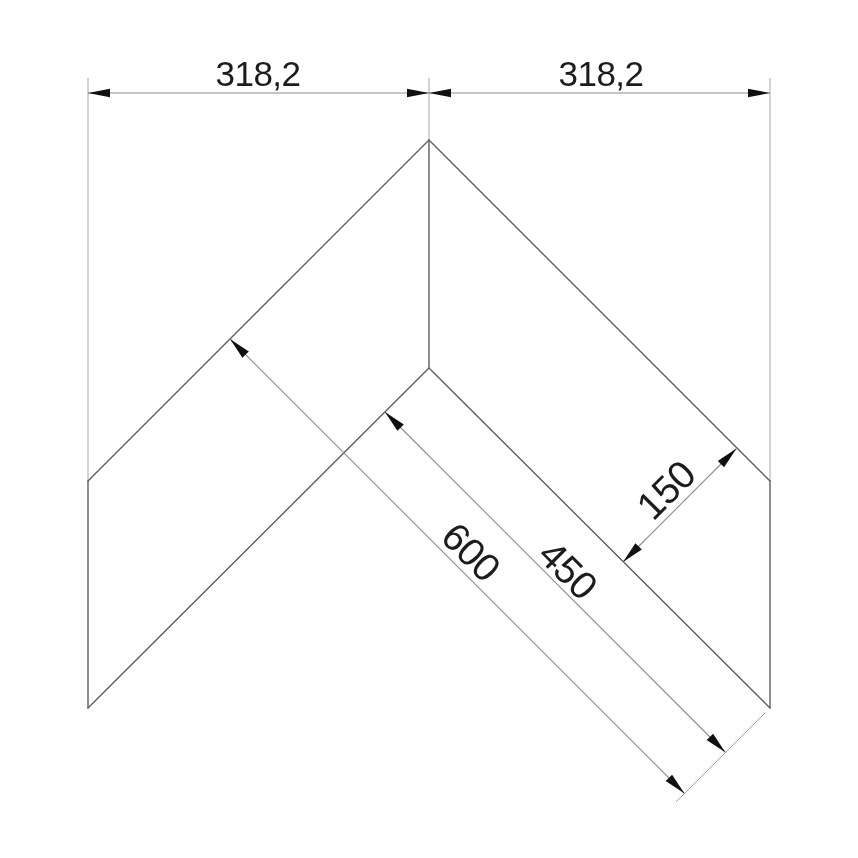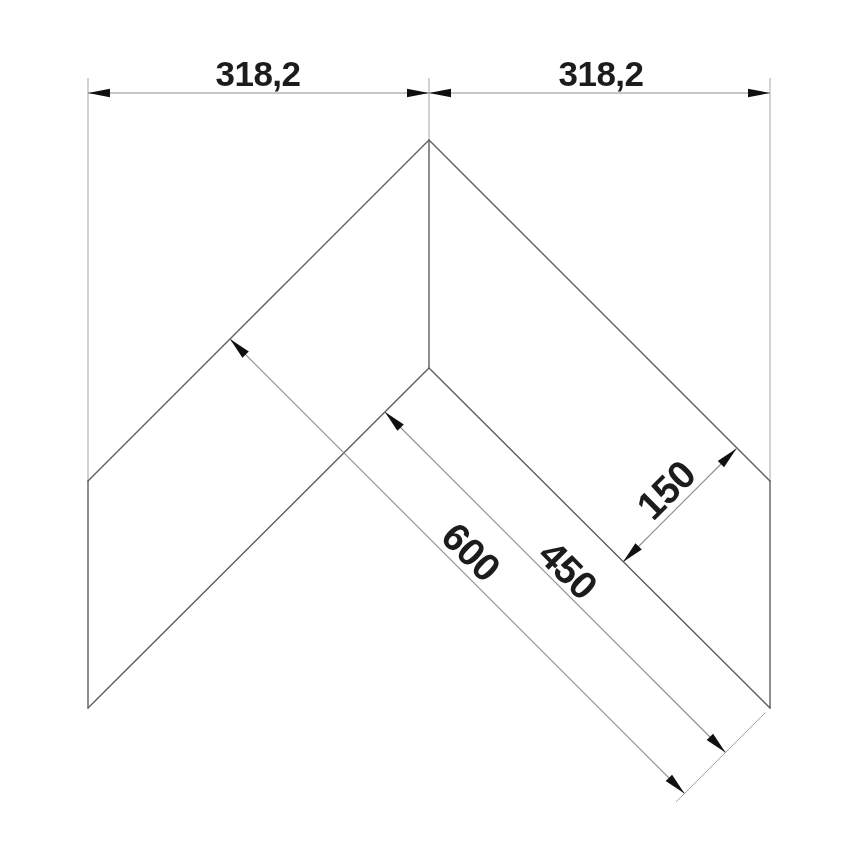--- a/index.html
+++ b/index.html
@@ -10,21 +10,21 @@
     --text:#1c1c1c;
     --background:#ffffff;
   }
   html,body{margin:0;padding:0;}
   body{
     width:858px;height:858px;
     background:var(--background);
     font-family:"Liberation Sans", sans-serif;
     overflow:hidden;
   }
-  .canvas{width:858px;height:858px;font-weight:bold;}
+  .canvas{width:858px;height:858px;}
   svg{display:block;}
   .obj{stroke:var(--object-line);stroke-width:1.4;fill:none;stroke-linecap:round;stroke-linejoin:round;}
   .ext{stroke:var(--extension-line);stroke-width:1;fill:none;}
   .dim{stroke:var(--dimension-line);stroke-width:1.1;fill:none;}
   .arrow{fill:var(--arrow);stroke:none;}
   .dim-text{
     fill:var(--text);
     font-family:"Liberation Sans", sans-serif;
     letter-spacing:-0.5px;
   }

